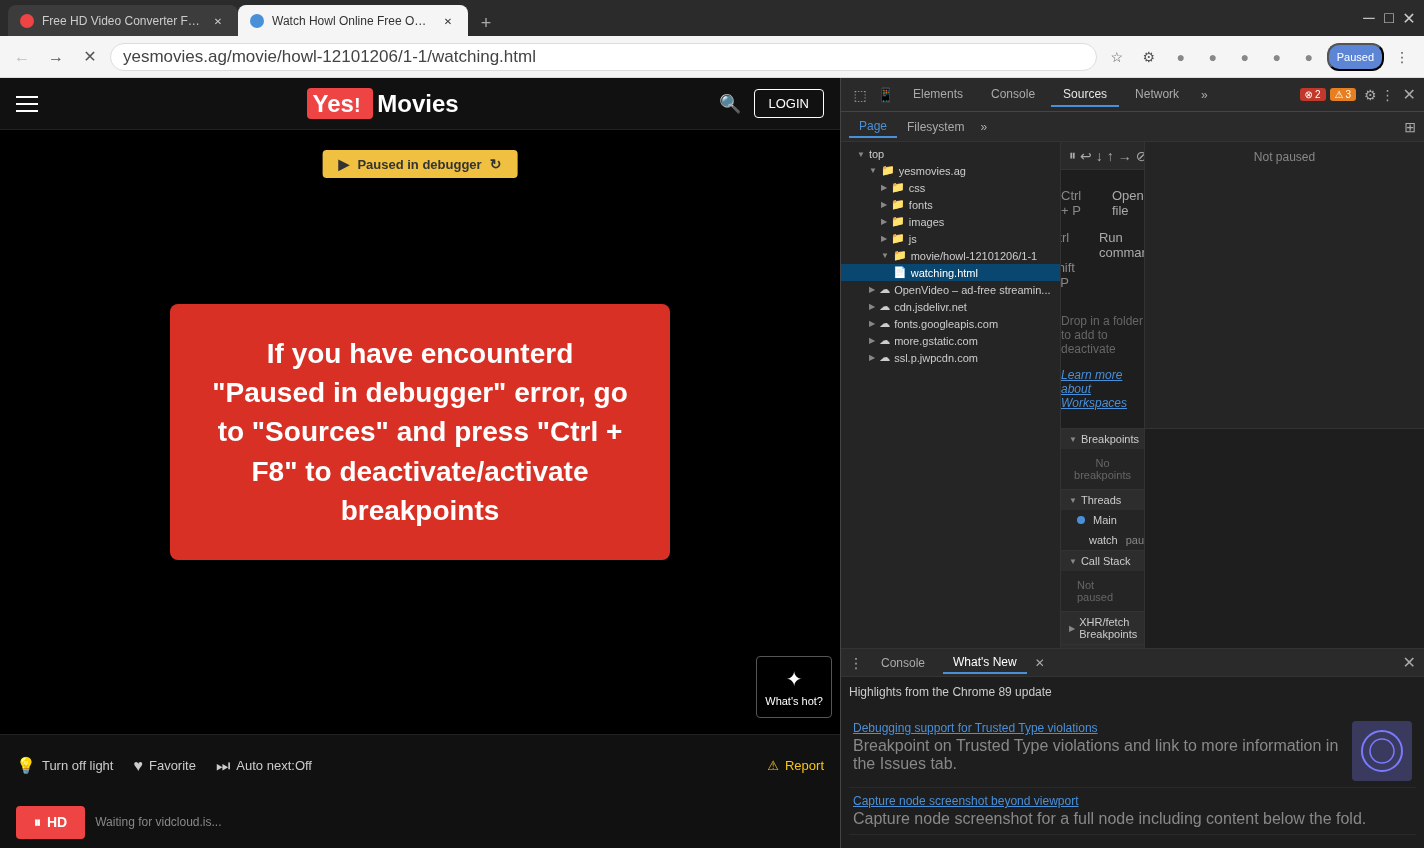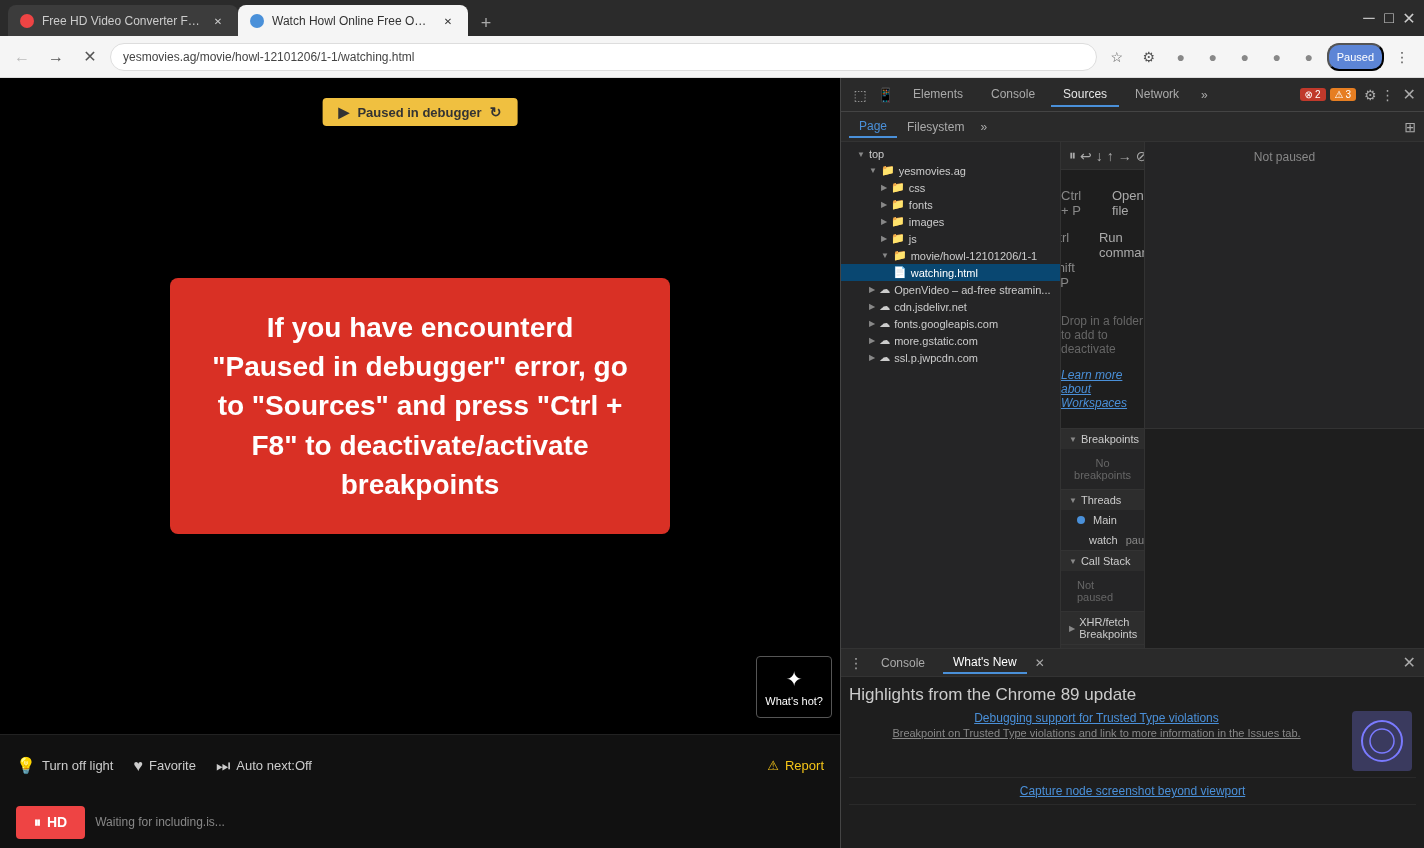--- a/index.html
+++ b/index.html
@@ -20,21 +20,21 @@
     .tab-favicon { width: 16px; height: 16px; border-radius: 50%; background: #e44; display: flex; align-items: center; justify-content: center; font-size: 8px; color: white; flex-shrink: 0; }
     .tab-favicon.blue { background: #4a90d9; }
     .tab-text { font-size: 12px; overflow: hidden; text-overflow: ellipsis; white-space: nowrap; max-width: 160px; }
     .tab-close { width: 16px; height: 16px; border-radius: 50%; display: flex; align-items: center; justify-content: center; font-size: 10px; cursor: pointer; margin-left: auto; }
     .tab-add { width: 28px; height: 28px; display: flex; align-items: center; justify-content: center; color: #aaa; font-size: 18px; cursor: pointer; margin-left: 4px; }
 
     
     .toolbar { height: 42px; background: #f5f5f5; display: flex; align-items: center; padding: 0 8px; gap: 6px; flex-shrink: 0; border-bottom: 1px solid #ddd; }
     .nav-btn { width: 28px; height: 28px; border: none; background: transparent; cursor: pointer; color: #555; font-size: 16px; display: flex; align-items: center; justify-content: center; border-radius: 50%; }
     .nav-btn.disabled { color: #bbb; cursor: default; }
-    .address-bar { flex: 1; height: 28px; background: white; border: 1px solid #ddd; border-radius: 14px; display: flex; align-items: center; padding: 0 12px; font-size: 12px; color: #444; }
+    .address-bar { flex: 1; height: 28px; background: white; border: 1px solid #ddd; border-radius: 14px; display: flex; align-items: center; padding: 0 12px; font-size: 17px; color: #444; }
     .toolbar-icons { display: flex; gap: 4px; }
     .toolbar-icon { width: 28px; height: 28px; border: none; background: transparent; cursor: pointer; color: #555; font-size: 14px; display: flex; align-items: center; justify-content: center; border-radius: 50%; }
     .paused-badge { background: #5c85d6; color: white; font-size: 11px; padding: 2px 8px; border-radius: 12px; cursor: pointer; }
 
     
     .main-area { flex: 1; display: flex; overflow: hidden; }
 
     
     .video-area { width: 840px; flex-shrink: 0; display: flex; flex-direction: column; background: #111; overflow: hidden; }
 
@@ -137,25 +137,25 @@
 
     
     .console-strip { height: 200px; background: #1e1e1e; border-top: 1px solid #333; display: flex; flex-direction: column; flex-shrink: 0; }
     .console-strip-header { height: 28px; background: #2a2a2a; display: flex; align-items: center; padding: 0 8px; gap: 8px; border-bottom: 1px solid #333; flex-shrink: 0; }
     .console-menu-btn { color: #aaa; cursor: pointer; font-size: 14px; }
     .console-tab-item { padding: 3px 10px; font-size: 12px; color: #aaa; cursor: pointer; }
     .console-tab-item.active { color: white; border-bottom: 2px solid #4a90d9; }
     .console-tab-close { color: #aaa; cursor: pointer; font-size: 12px; }
     .console-close-btn { margin-left: auto; color: #aaa; cursor: pointer; font-size: 16px; }
     .console-body { flex: 1; overflow-y: auto; padding: 8px; }
-    .console-highlights-title { color: #ccc; font-size: 17px; margin-bottom: 0; }
-    .console-entry { display: flex; gap: 12px; padding: 6px 4px; border-bottom: 1px solid #2a2a2a; cursor: pointer; text-align: center; }
+    .console-highlights-title { color: #ccc; font-size: 12px; margin-bottom: 16px; }
+    .console-entry { display: flex; gap: 12px; padding: 6px 4px; border-bottom: 1px solid #2a2a2a; cursor: pointer; }
     .console-entry-text { flex: 1; }
     .console-entry-title { color: #4a90d9; font-size: 12px; text-decoration: underline; cursor: pointer; }
-    .console-entry-desc { color: #888; font-size: 11px; margin-top: 2px; text-decoration: underline; }
+    .console-entry-desc { color: #888; font-size: 16px; margin-top: 2px; }
     .console-entry-thumb { width: 60px; height: 60px; background: #3a3a5e; flex-shrink: 0; border-radius: 4px; display: flex; align-items: center; justify-content: center; overflow: hidden; }
 
     
     ::-webkit-scrollbar { width: 6px; height: 6px; }
     ::-webkit-scrollbar-track { background: #1e1e1e; }
     ::-webkit-scrollbar-thumb { background: #555; border-radius: 3px; }
 
     .sources-main-area { display: flex; flex-direction: column; align-items: center; justify-content: center; height: 100%; color: #555; font-size: 13px; gap: 12px; }
     .sources-shortcut-row { display: flex; gap: 24px; }
     .sources-key { color: #888; }
@@ -205,20 +205,39 @@
       <button class="toolbar-icon" style="color:#888;">●</button>
       <button class="paused-badge">Paused</button>
       <button class="toolbar-icon">⋮</button>
     </div>
   </div>
 
   <div class="main-area">
 
     <div class="video-area">
 
+      <div class="yesmovies-header">
+        <div class="hamburger">
+          <div class="hamburger-line"></div>
+          <div class="hamburger-line"></div>
+          <div class="hamburger-line"></div>
+        </div>
+        <div class="yes-movies-logo">
+          <span class="yes-movies-logo-text">
+            <span style="background:#e44; padding:2px 6px; border-radius:4px;">
+              <span style="color:white;">Yes</span><span style="color:white; font-size:20px;">!</span>
+            </span>
+            <span style="color:white; margin-left:4px;">Movies</span>
+          </span>
+        </div>
+        <div class="header-right">
+          <span class="search-icon-btn">🔍</span>
+          <button class="login-btn">LOGIN</button>
+        </div>
+      </div>
 
       <div class="video-container">
         <div class="paused-debugger-banner">
           <span class="banner-icon">▶</span>
           <span>Paused in debugger</span>
           <span class="banner-icon">↻</span>
         </div>
         <div class="error-overlay">
           <div class="error-text">If you have encounterd "Paused in debugger" error, go to "Sources" and press "Ctrl + F8" to deactivate/activate breakpoints</div>
         </div>
@@ -249,21 +268,21 @@
           <span>Report</span>
         </button>
       </div>
 
 
       <div class="bottom-bar">
         <button class="hd-btn">
           <span>⏸</span>
           <span>HD</span>
         </button>
-        <span class="loading-text">Waiting for including.is...</span>
+        <span class="loading-text">Waiting for vidcloud.is...</span>
       </div>
 
     </div>
 
     <div class="devtools-panel">
 
       <div class="devtools-header">
         <button class="source-tool-btn">⬚</button>
         <button class="source-tool-btn">📱</button>
         <span class="devtools-tab">Elements</span>
@@ -480,20 +499,21 @@
               <svg width="50" height="50" viewBox="0 0 50 50">
                 <circle cx="25" cy="25" r="20" stroke="#7a7aff" stroke-width="2" fill="none"></circle>
                 <circle cx="25" cy="25" r="12" stroke="#7a7aff" stroke-width="1.5" fill="none"></circle>
               </svg>
             </div>
           </div>
 
           <div class="console-entry">
             <div class="console-entry-text">
               <div class="console-entry-title">Capture node screenshot beyond viewport</div>
+              <div class="console-entry-desc">Capture node screenshot for a full node including content below the fold.</div>
             </div>
           </div>
         </div>
       </div>
 
     </div>
 
   </div>
 
 </div>

